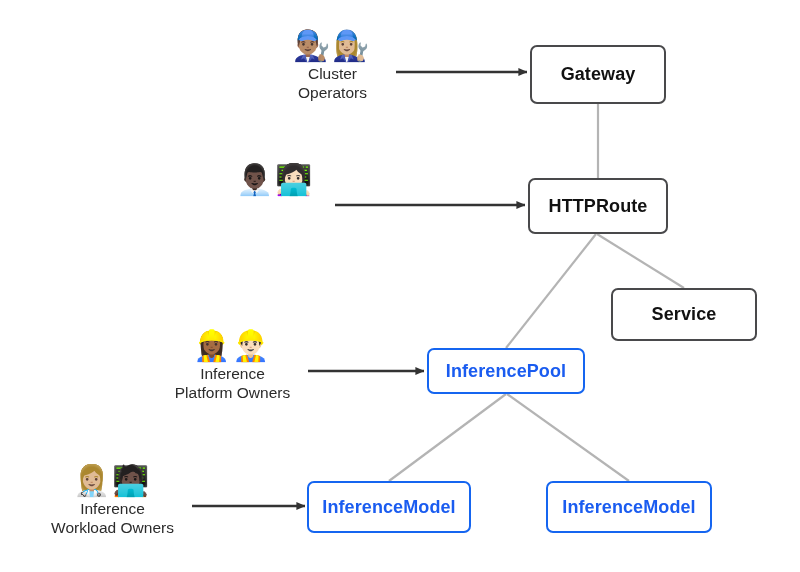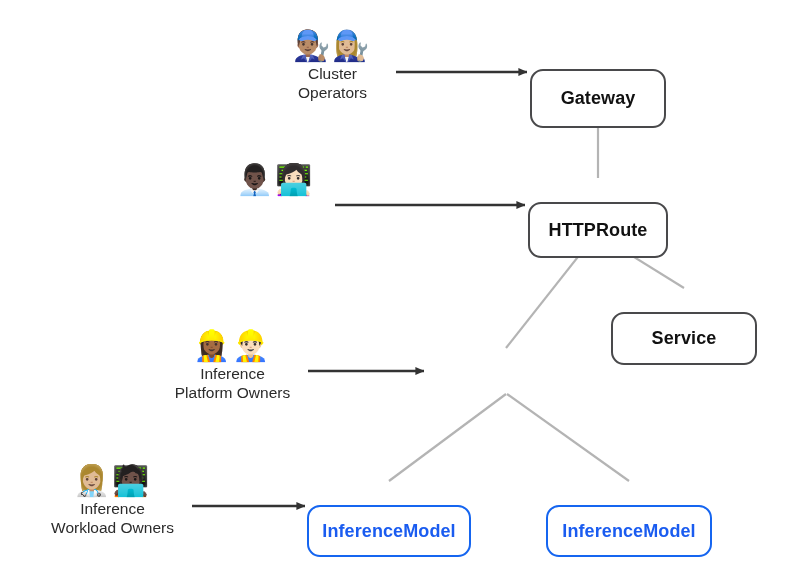--- a/index.html
+++ b/index.html
@@ -26,25 +26,24 @@
     height: 572px;
     pointer-events: none;
   }
   .node {
     position: absolute;
     box-sizing: border-box;
     display: flex;
     align-items: center;
     justify-content: center;
     background: #ffffff;
-    border-radius: 13px;
+    border-radius: 7px;
     font-weight: bold;
     letter-spacing: 0.1px;
     white-space: nowrap;
-    margin-top: 24px;
   }
   .node.std {
     border: 2px solid #49494b;
     color: #111111;
     font-size: 18px;
   }
   .node.accent {
     border: 2.5px solid #1565f0;
     color: #1a5cf0;
     font-size: 18px;
@@ -101,20 +100,23 @@
   </div>
 
   <div class="node std" style="left:528px; top:178px; width:140px; height:56px;">
     <span>HTTPRoute</span>
   </div>
 
   <div class="node std" style="left:611px; top:288px; width:146px; height:53px;">
     <span>Service</span>
   </div>
 
+  <div class="node accent" style="left:427px; top:348px; width:158px; height:46px;">
+    <span>InferencePool</span>
+  </div>
 
   <div class="node accent" style="left:307px; top:481px; width:164px; height:52px;">
     <span>InferenceModel</span>
   </div>
 
   <div class="node accent" style="left:546px; top:481px; width:166px; height:52px;">
     <span>InferenceModel</span>
   </div>
 
   <div class="actor" style="left:250px; top:28px; width:165px;">

